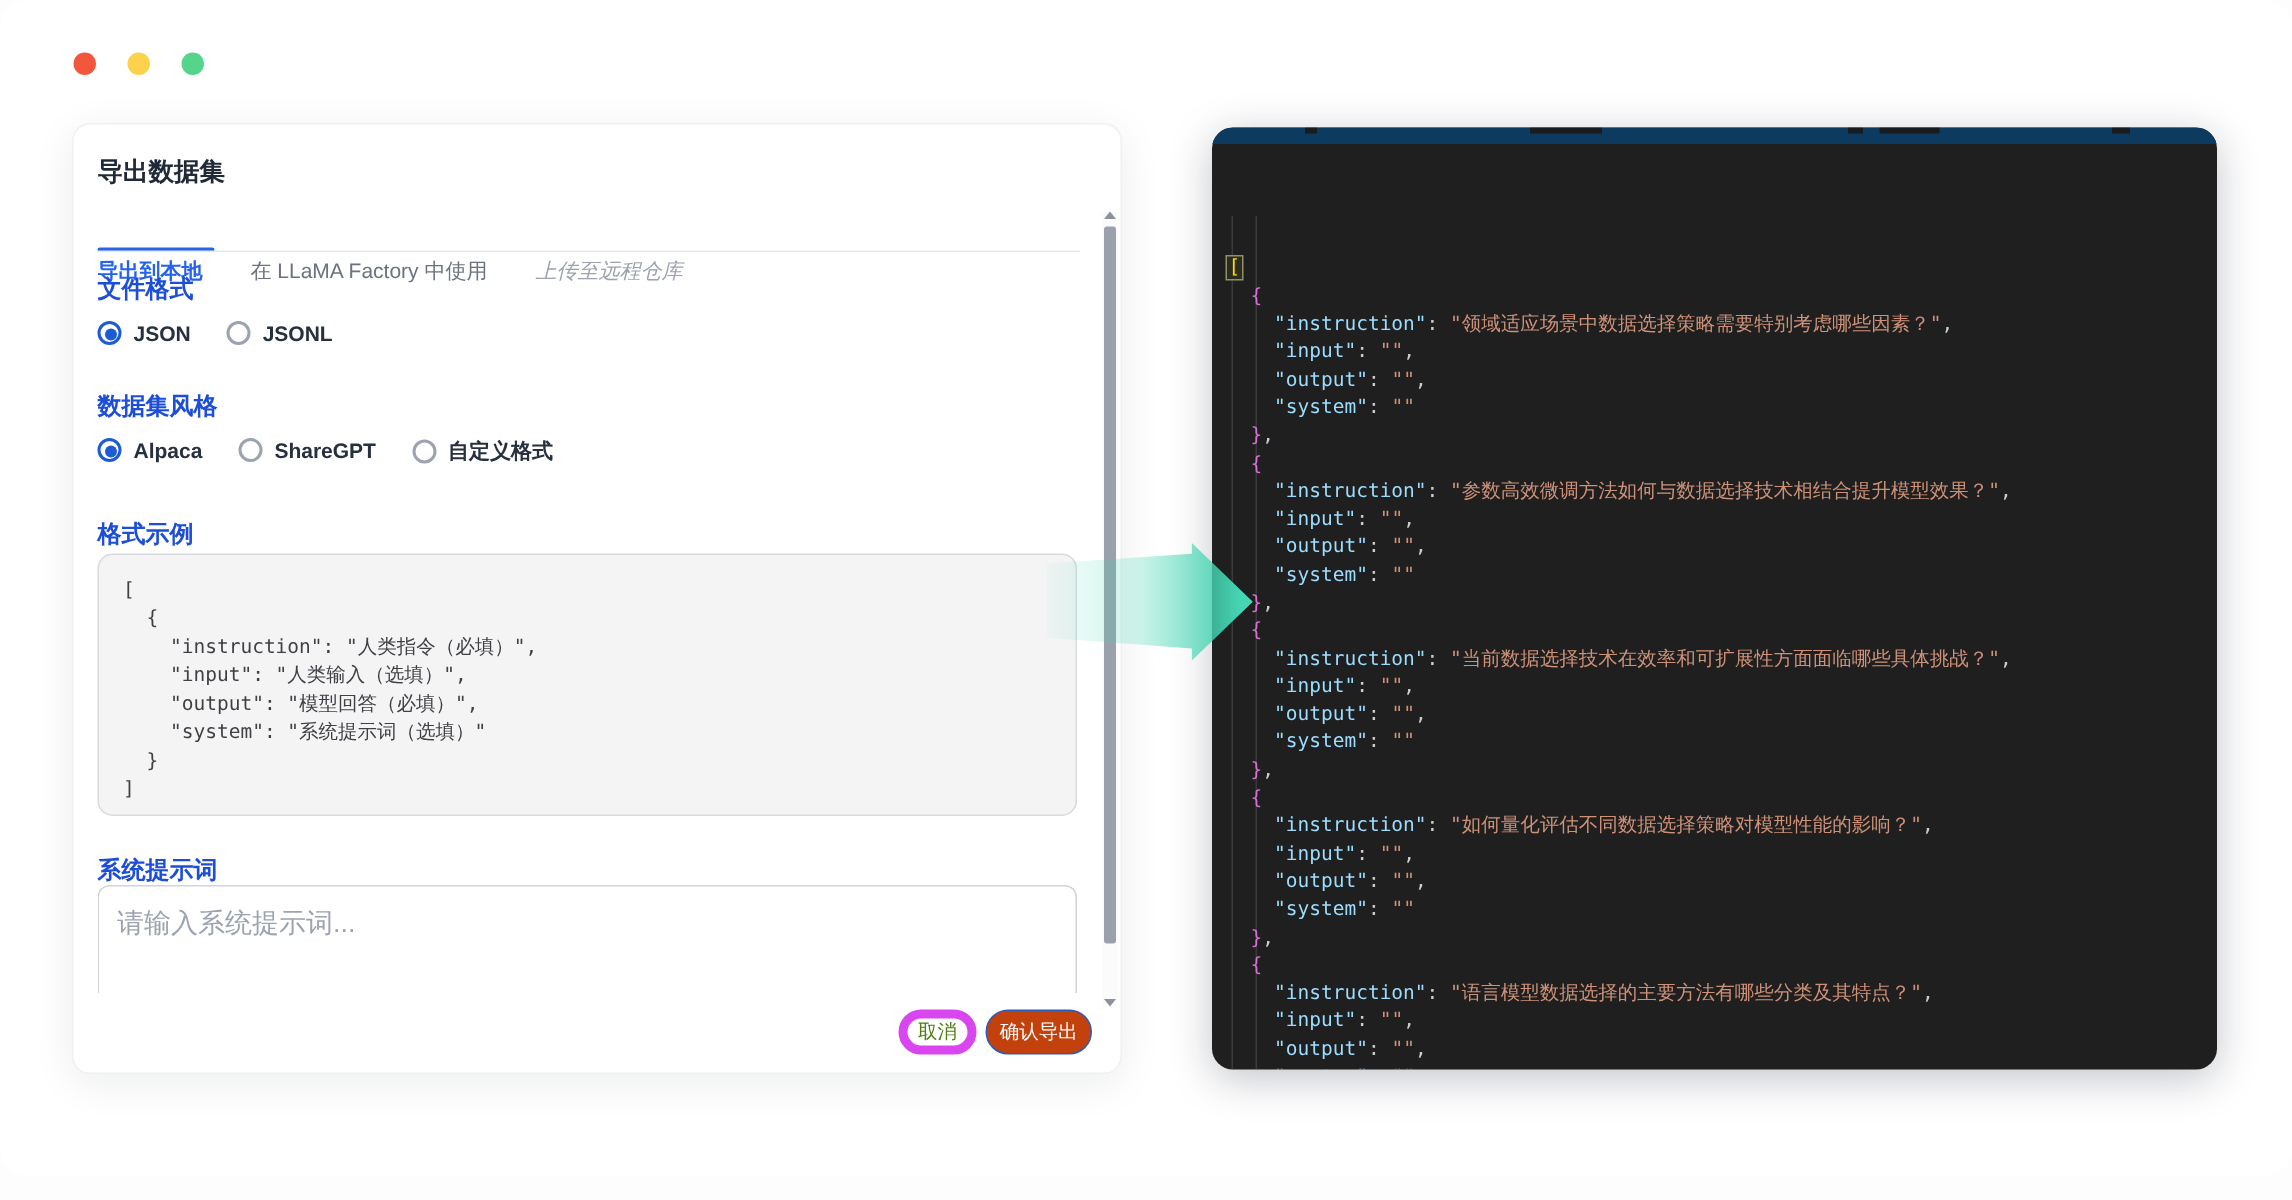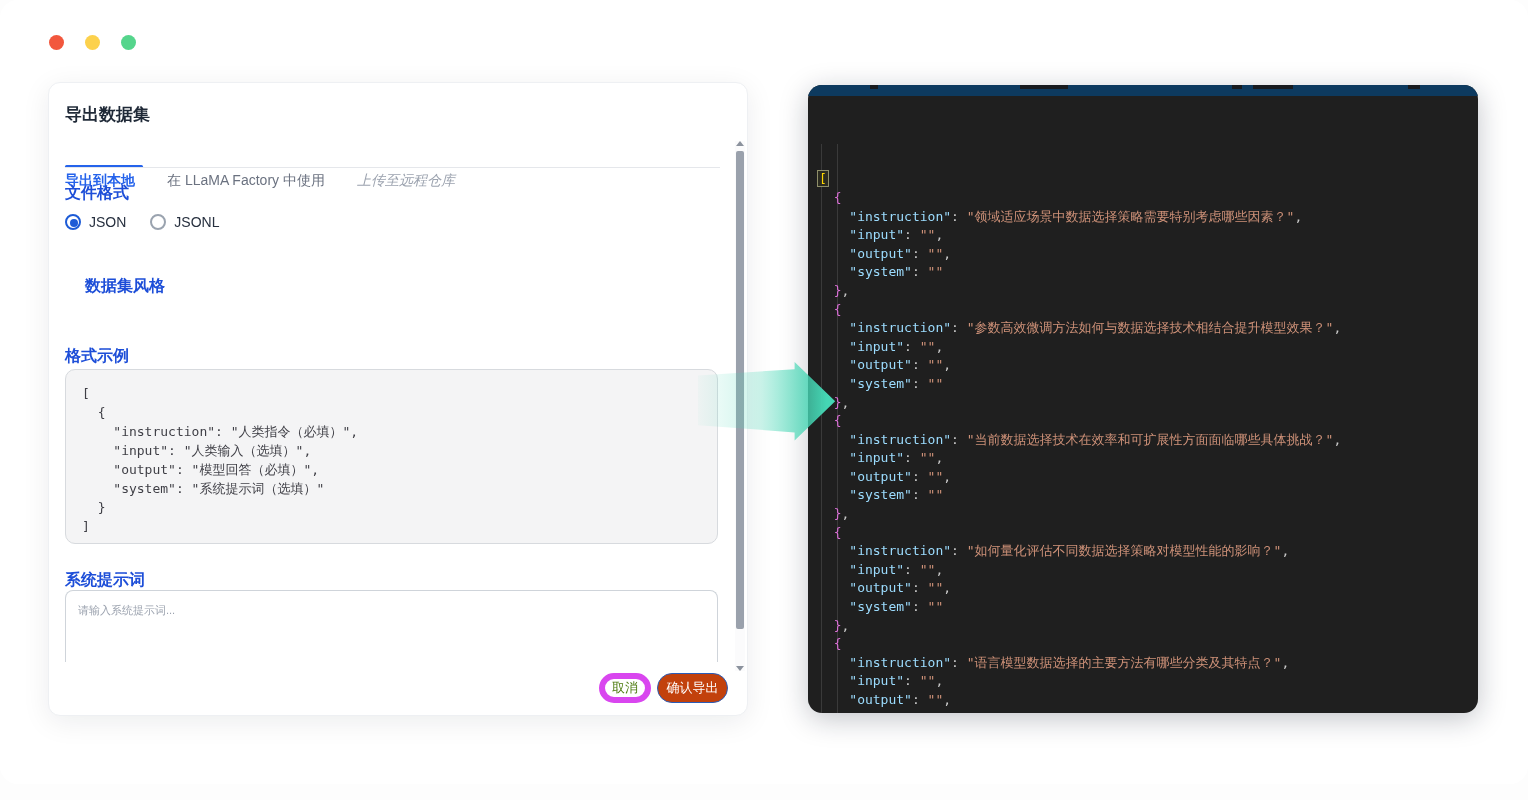--- a/index.html
+++ b/index.html
@@ -14,33 +14,33 @@
             border:1px solid #eef0f3; border-radius:12px; box-shadow:0 6px 28px rgba(15,23,42,.08); }
   .dlg-title { position:absolute; left:16px; top:20px; font-size:17px; font-weight:bold; color:#1f2937; }
   .tabs { position:absolute; left:16px; top:60px; height:24px; display:flex; gap:32px;margin-top:29px; }
   .tab { font-size:14px; color:#6b7280; cursor:pointer; white-space:nowrap; }
   .tab.muted { color:#9ca3af;font-style:italic; }
   .tab.active { color:#2563eb; font-weight:bold; }
   .tab-underline { position:absolute; left:16px; top:82px; width:78px; height:3px; background:#2563eb; border-radius:2px; }
   .tab-divider { position:absolute; left:16px; top:84px; width:655px; height:1px; background:#e5e7eb; }
 
   .sec-label { position:absolute; left:16px; font-size:16px; font-weight:bold; color:#1d4ed8; }
-  .radio-row { position:absolute; left:16px; display:flex; align-items:flex-start; gap:24px; }
+  .radio-row { position:absolute; left:16px; display:flex; align-items:flex-start; gap:24px;font-weight:bold; }
   .radio-opt { display:flex; align-items:center; gap:8px; font-size:14px; color:#27303f; cursor:pointer; }
   .radio { width:16px; height:16px; border-radius:50%; border:2px solid #9aa3af; background:#fff; position:relative; flex:0 0 auto; }
   .radio.sel { border-color:#1d5bd6; }
   .radio.sel::after { content:""; position:absolute; left:3px; top:3px; width:8px; height:8px; border-radius:50%; background:#1d5bd6; }
 
   .code-box { position:absolute; left:16px; top:286px; width:653px; height:175px; background:#f4f4f5;
               border:1px solid #d7dade; border-radius:10px; overflow:hidden; }
   .code-box pre { padding:14px 16px; font-family:"DejaVu Sans Mono","Liberation Mono",monospace;
                   font-size:13px; line-height:19px; color:#3f3f46; white-space:pre; }
 
   .ta { position:absolute; left:16px; top:507px; width:653px; height:78px; border:1px solid #cfd4da;
-        border-bottom:none; border-radius:8px 8px 0 0; background:#fff; padding:12px; font-size:11px; }
+        border-bottom:none; border-radius:8px 8px 0 0; background:#fff; padding:12px; font-size:18px; }
   .ta .ph { color:#9ca3af; }
 
   .dlg-footer { position:absolute; left:1px; right:1px; bottom:1px; height:52px; background:#fff;
                 border-radius:0 0 12px 12px; display:flex; align-items:center; justify-content:flex-end; gap:6px; padding-right:18px; }
   .btn { height:30px; border-radius:15px; font-size:13px; display:flex; align-items:center; justify-content:center; cursor:pointer; }
   .btn-cancel { width:52px; background:#fff; border:6px solid #d946ef; color:#4d7c0f; }
   .btn-confirm { width:71px; background:#c2410c; border:1px solid #2a5cb8; color:#fff; }
 
   
   .sb-track { position:absolute; right:2px; top:58px; width:10px; height:530px; background:#fbfbfc; }
@@ -96,21 +96,35 @@
       <div class="radio-opt">
         <span class="radio sel"></span>
         <span>JSON</span>
       </div>
       <div class="radio-opt">
         <span class="radio"></span>
         <span>JSONL</span>
       </div>
     </div>
 
-    <div class="sec-label" style="top:193px;margin-left:20px;">数据集风格</div>
+    <div class="sec-label" style="top:178px;">数据集风格</div>
+    <div class="radio-row" style="top:209px;">
+      <div class="radio-opt">
+        <span class="radio sel"></span>
+        <span>Alpaca</span>
+      </div>
+      <div class="radio-opt">
+        <span class="radio"></span>
+        <span>ShareGPT</span>
+      </div>
+      <div class="radio-opt">
+        <span class="radio"></span>
+        <span>自定义格式</span>
+      </div>
+    </div>
 
     <div class="sec-label" style="top:263px;">格式示例</div>
     <div class="code-box">
       <pre>[
   {
     "instruction": "人类指令（必填）",
     "input": "人类输入（选填）",
     "output": "模型回答（必填）",
     "system": "系统提示词（选填）"
   }

